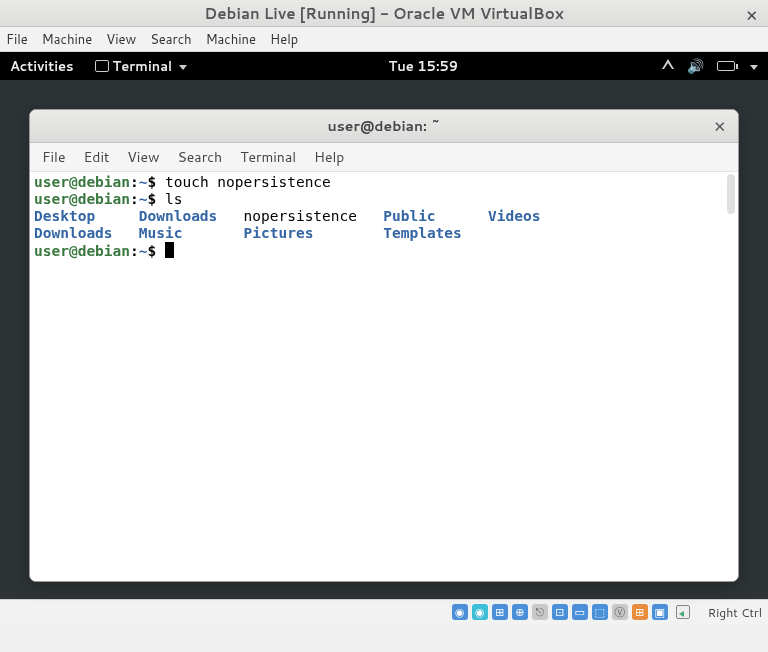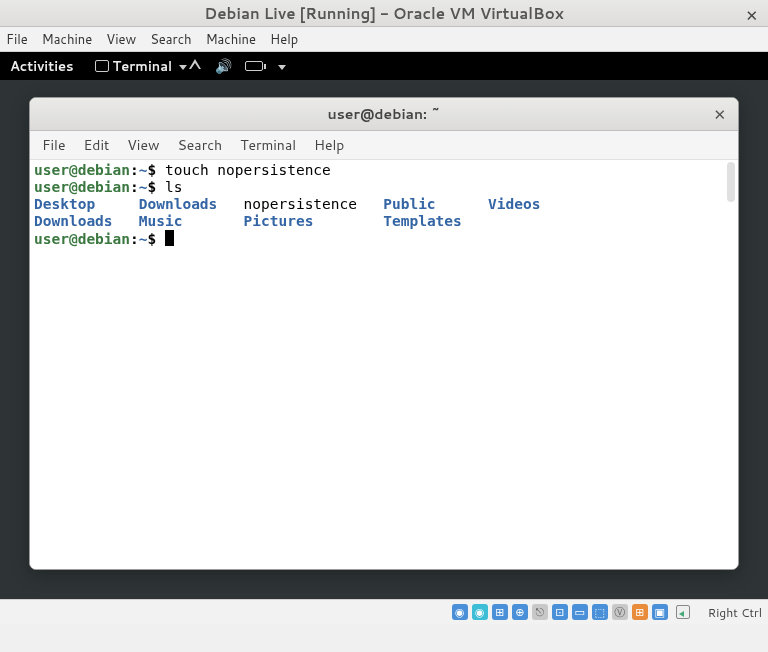--- a/index.html
+++ b/index.html
@@ -60,21 +60,21 @@
   
   .guest-desktop {
     background: #2e3436;
     height: 519px;
     position: relative;
   }
   
   .terminal-window {
     position: absolute;
     left: 29px;
-    top: 17px;
+    top: 29px;
     width: 710px;
     height: 473px;
     background: #fff;
     border: 1px solid #9a9a9a;
     border-radius: 7px;
     overflow: hidden;
     box-shadow: 0 4px 18px rgba(0,0,0,0.3);
   }
   .term-titlebar {
     height: 33px;
@@ -182,20 +182,23 @@
 </div>
 
 <div class="gnome-topbar">
   <div class="gnome-left">
     <span>Activities</span>
     <span class="term-indicator">
       <span class="term-icon"></span>
       <span>Terminal</span>
       <span class="tri-down"></span>
     </span>
+  </div>
+  <div class="gnome-center">
+    <span>Tue 15:59</span>
   </div>
   <div class="gnome-right">
     <span><svg width="16" height="14" viewBox="0 0 16 14">
           <path d="M2 12 L8 2 L14 12 Z M8 6 L4 12 L12 12 Z" fill="#ccc"></path>
         </svg></span>
     <span class="vol-icon">🔊</span>
     <span class="bat-icon"></span>
     <span class="tri-down"></span>
   </div>
 </div>

